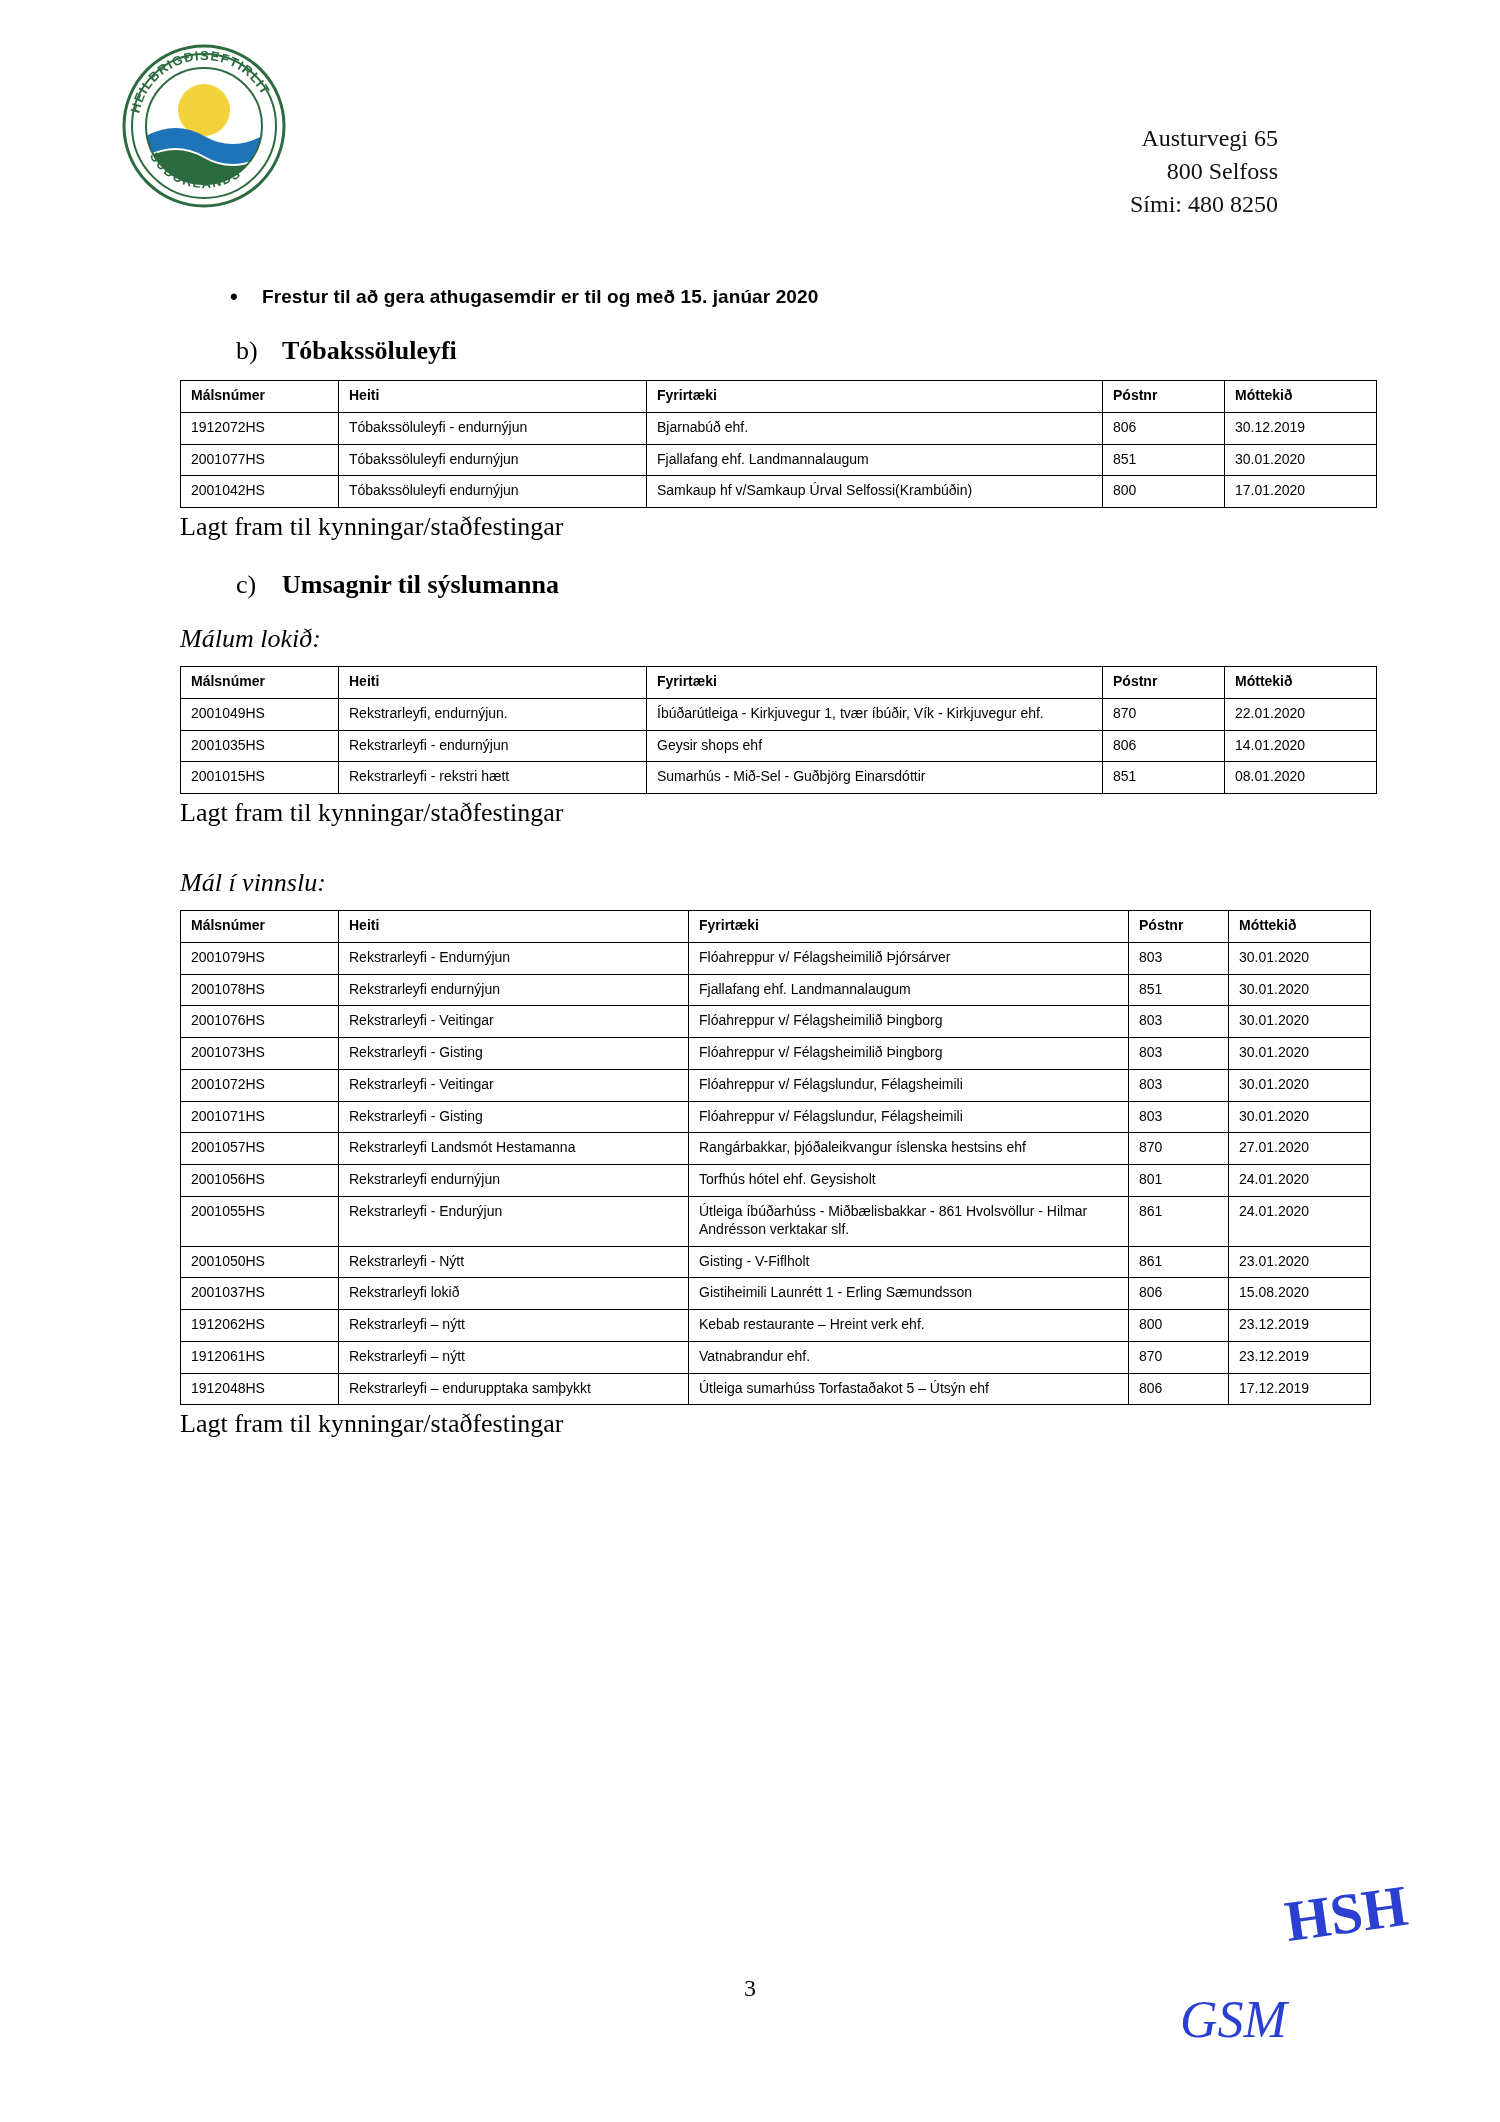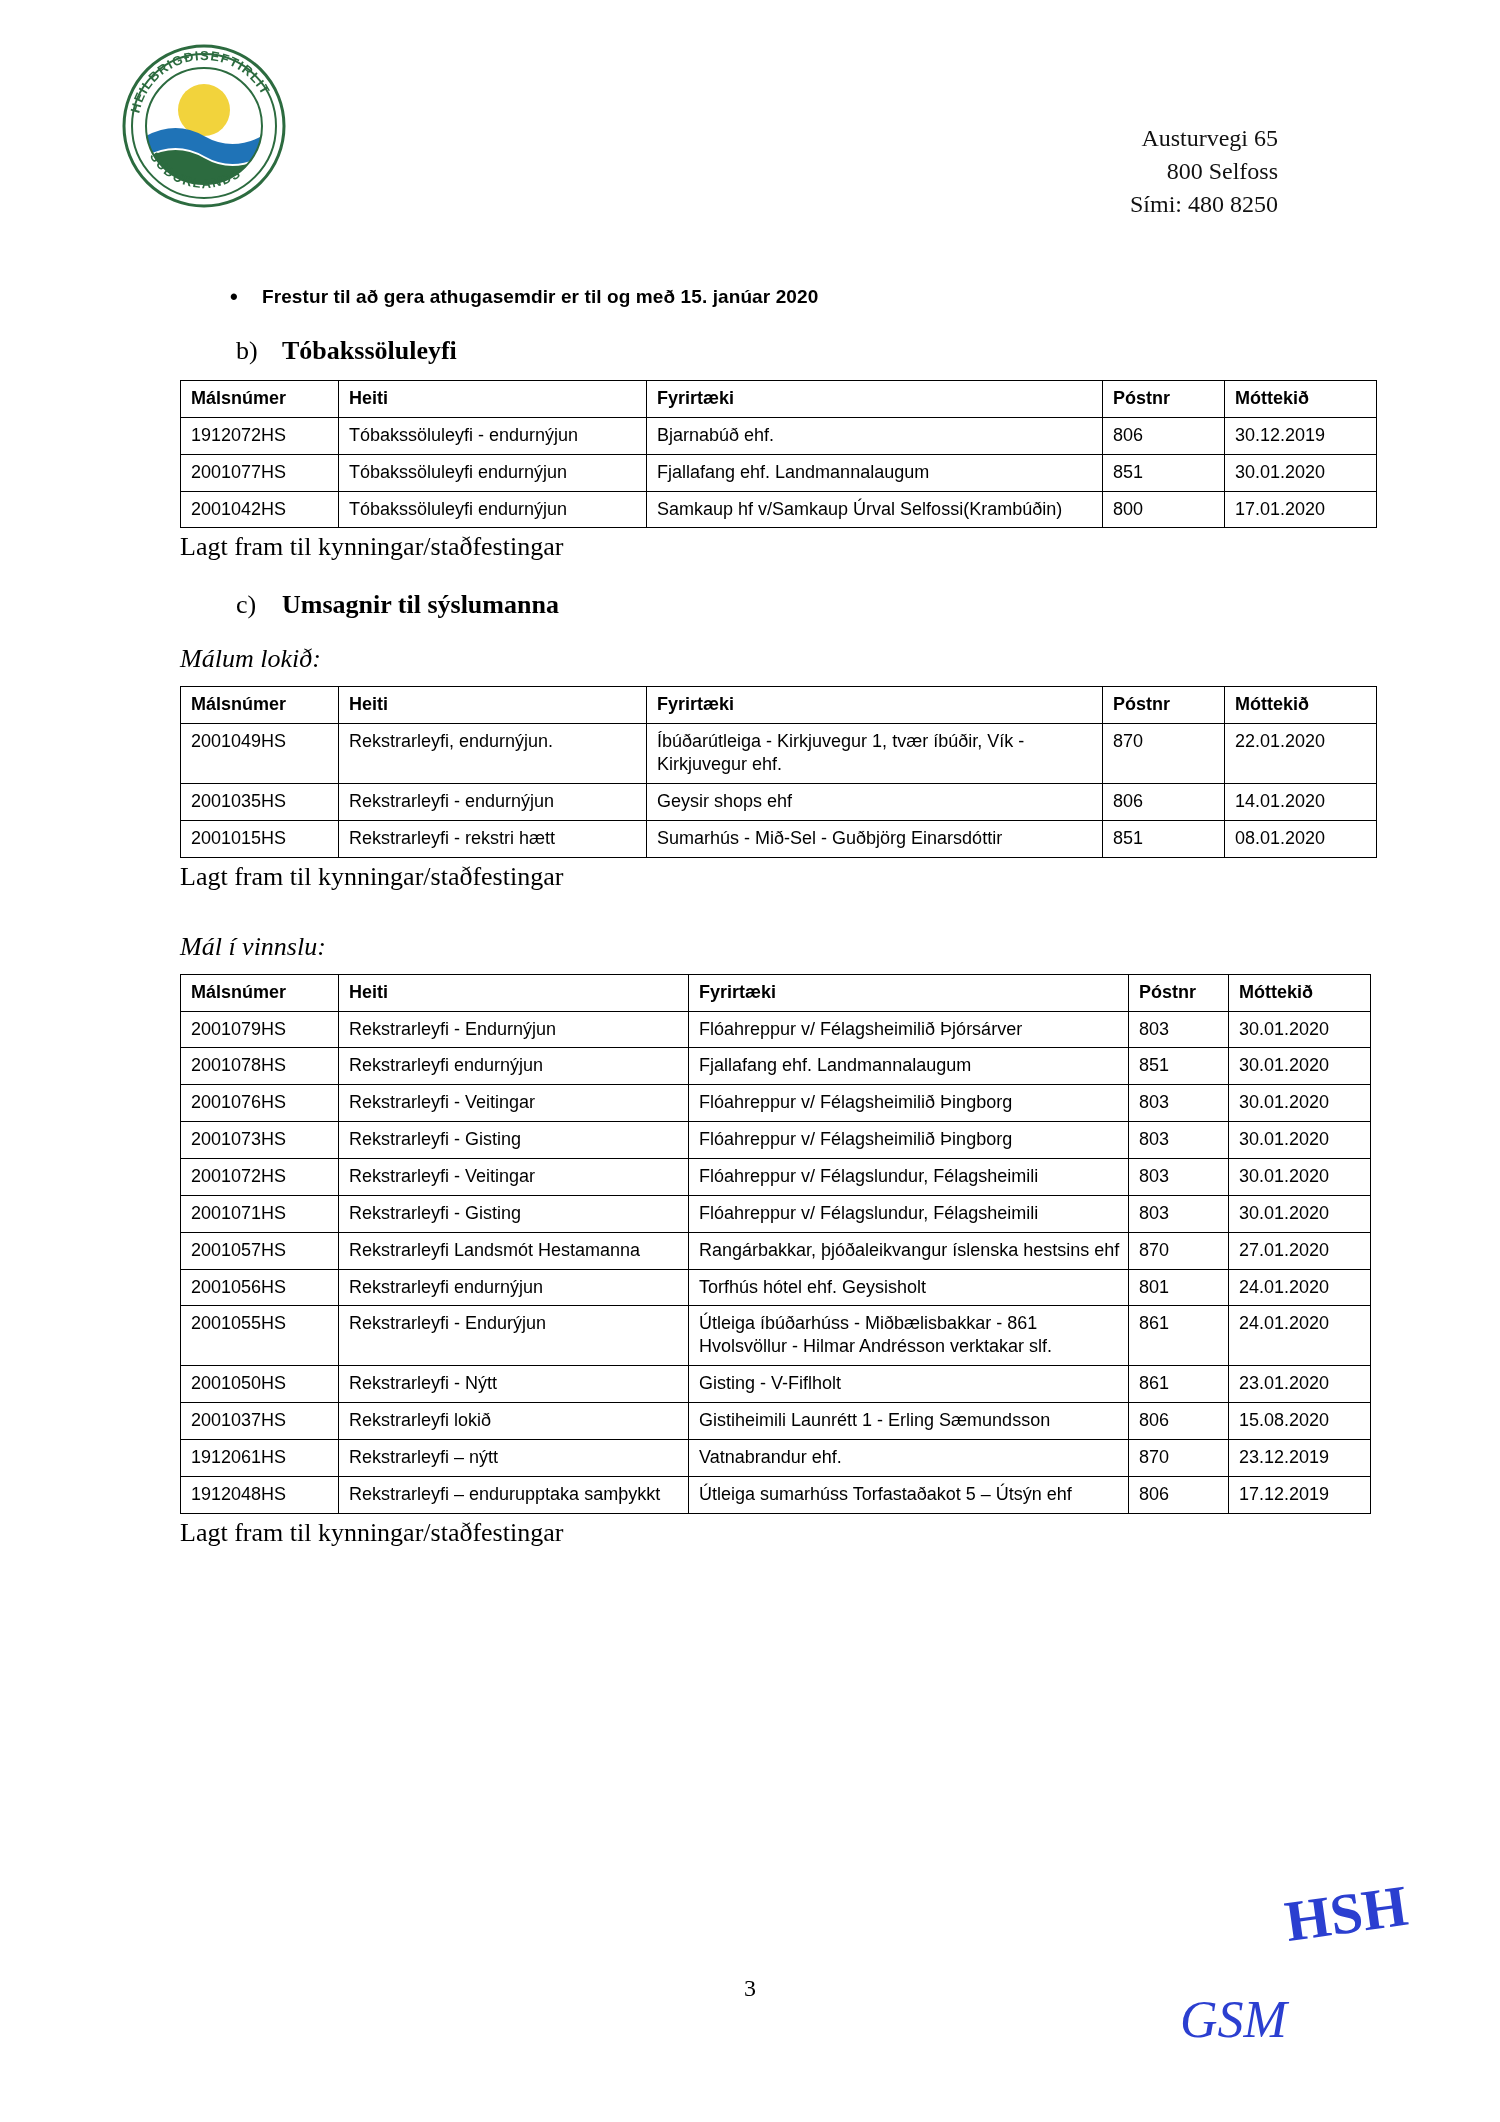--- a/index.html
+++ b/index.html
@@ -99,21 +99,21 @@
   .lagt {
     font-family: "Liberation Serif", serif;
     font-size: 26px;
     margin: 4px 0 0 -42px;
   }
 
   
   table.tbl {
     border-collapse: collapse;
     table-layout: fixed;
-    font-size: 18px;
+    font-size: 14px;
     margin-left: -42px;
   }
   table.tbl td, table.tbl th {
     border: 1px solid #000;
     padding: 6px 8px 7px 10px;
     vertical-align: top;
     text-align: left;
     font-weight: normal;
     line-height: 1.27;
   }
@@ -398,20 +398,27 @@
           <td>23.01.2020</td>
         </tr>
         <tr>
           <td>2001037HS</td>
           <td>Rekstrarleyfi lokið</td>
           <td>Gistiheimili Launrétt 1 - Erling Sæmundsson</td>
           <td>806</td>
           <td>15.08.2020</td>
         </tr>
         <tr>
+          <td>1912062HS</td>
+          <td>Rekstrarleyfi – nýtt</td>
+          <td>Kebab restaurante – Hreint verk ehf.</td>
+          <td>800</td>
+          <td>23.12.2019</td>
+        </tr>
+        <tr>
           <td>1912061HS</td>
           <td>Rekstrarleyfi – nýtt</td>
           <td>Vatnabrandur ehf.</td>
           <td>870</td>
           <td>23.12.2019</td>
         </tr>
         <tr>
           <td>1912048HS</td>
           <td>Rekstrarleyfi – endurupptaka samþykkt</td>
           <td>Útleiga sumarhúss Torfastaðakot 5 – Útsýn ehf</td>

